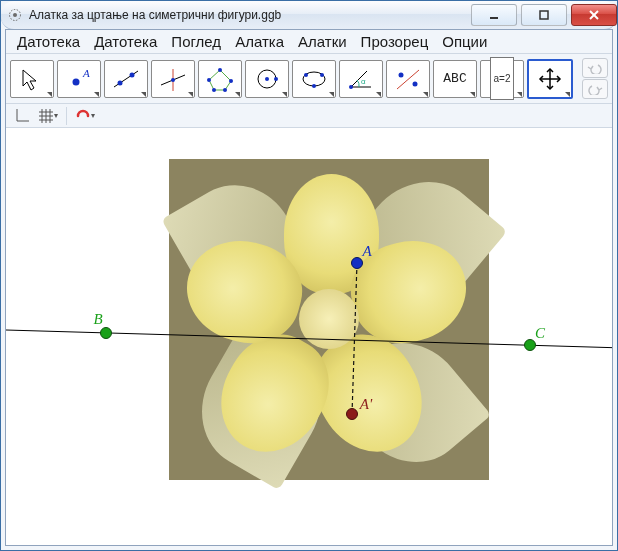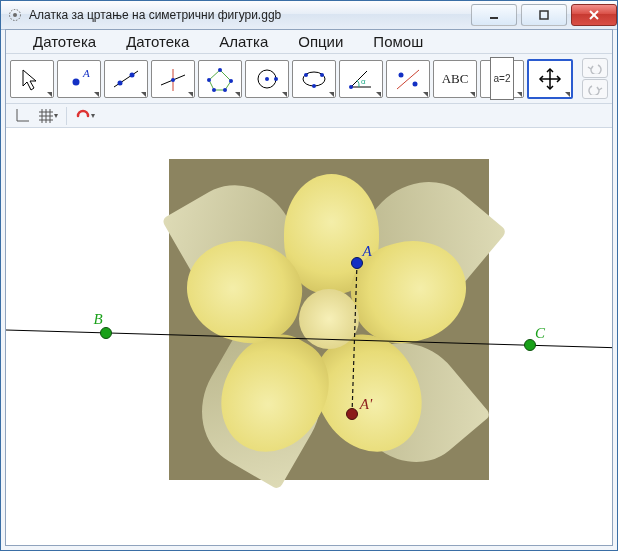--- a/index.html
+++ b/index.html
@@ -1,26 +1,26 @@
 <!DOCTYPE html>
 <html><head>
 <meta charset="utf-8">
 <style>
   html,body{margin:0;padding:0;font-family:Arial,Helvetica,sans-serif;font-size:13px;background:#d0e4f5;}
   .window{width:618px;height:551px;box-sizing:border-box;background:#f1f5fa;border:1px solid #3a6ea5;box-shadow:0 0 6px rgba(0,0,0,0.3);position:relative;overflow:hidden;}
   
-  .titlebar{height:28px;background:linear-gradient(to bottom,#fdfdfe,#e7eef7 45%,#d9e4f1 46%,#e7eef7);border-bottom:1px solid #a9bcd4;display:flex;align-items:center;padding:0 0 0 6px;position:relative;}
+  .titlebar{height:28px;background:linear-gradient(to bottom,#fdfdfe,#e7eef7 45%,#d9e4f1 46%,#e7eef7);border-bottom:1px solid #a9bcd4;display:flex;align-items:center;padding:0 0 0 6px;position:relative;border-radius:13px;}
   .titlebar .title{color:#222;font-size:12px;white-space:nowrap;overflow:hidden;text-overflow:ellipsis;flex:1;}
   .app-icon{width:16px;height:16px;margin-right:6px;display:inline-flex;align-items:center;justify-content:center;}
   .win-controls{display:flex;gap:0;margin-left:auto;}
   .win-btn{width:44px;height:20px;border:1px solid rgba(0,0,0,0.25);border-radius:3px;margin-left:4px;display:flex;align-items:center;justify-content:center;font-size:12px;color:#333;background:linear-gradient(to bottom,#f7fbff,#d9e8f7);cursor:default;}
   .win-btn.close{background:linear-gradient(to bottom,#f28f8b,#d94f46 45%,#c73a31 46%,#d94f46);color:#fff;border-color:#8b2e28;}
   
   .menubar{height:24px;background:#f1f5fa;border-bottom:1px solid #cfd8e3;display:flex;align-items:stretch;padding:0 4px;font-size:15px;color:#1a1a1a;}
-  .menu-item{padding:0 7px;display:flex;align-items:center;cursor:default;margin-left:16px;}
+  .menu-item{padding:0 7px;display:flex;align-items:center;cursor:default;}
   
   .toolbar{height:46px;background:#f1f5fa;border-bottom:1px solid #cfd8e3;display:flex;align-items:center;padding:2px 4px;gap:3px;}
   .tool{width:42px;height:36px;background:#fff;border:1px solid #8a8a8a;border-radius:2px;display:flex;align-items:center;justify-content:center;position:relative;cursor:default;}
   .tool svg{width:32px;height:28px;}
   .tool.selected{border:2px solid #2a5bd0;}
   .tool .dd{position:absolute;right:1px;bottom:0;width:0;height:0;border-left:5px solid transparent;border-top:5px solid #555;}
   
   .history{margin-left:auto;display:flex;flex-direction:column;gap:1px;}
   .hist-btn{width:24px;height:18px;border:1px solid #c6cbd2;border-radius:3px;background:#f7f8fa;display:flex;align-items:center;justify-content:center;color:#bcbfc4;cursor:default;}
   
@@ -73,27 +73,33 @@
 
   <div class="inner-frame">
     <div class="menubar">
       <div class="menu-item">
           <span>Датотека</span>
         </div>
       <div class="menu-item">
           <span>Датотека</span>
         </div>
       <div class="menu-item">
+          <span>Поглед</span>
+        </div>
+      <div class="menu-item">
           <span>Алатка</span>
         </div>
       <div class="menu-item">
+          <span>Алатки</span>
+        </div>
+      <div class="menu-item">
+          <span>Прозорец</span>
+        </div>
+      <div class="menu-item">
           <span>Опции</span>
-        </div>
-      <div class="menu-item">
-          <span>Помош</span>
         </div>
     </div>
 
     <div class="toolbar">
       <div class="tool">
           <svg viewBox="0 0 32 28">
             <path d="M7 5 L7 21 L11 17 L15 25 L18 23 L14 16 L20 16 Z" fill="#fff" stroke="#000" stroke-width="1"></path>
           </svg>
           <span class="dd"></span>
         </div>
@@ -159,21 +165,21 @@
         </div>
       <div class="tool">
           <svg viewBox="0 0 32 28">
             <line x1="5" y1="24" x2="27" y2="5" stroke="#c43"></line>
             <circle cx="9" cy="10" r="2.5" fill="#1330c4"></circle>
             <circle cx="23" cy="19" r="2.5" fill="#1330c4"></circle>
           </svg>
           <span class="dd"></span>
         </div>
       <div class="tool">
-          <span style="font-size:13px;font-family:Liberation Serif, serif;color:#222;">ABC</span>
+          <span style="font-size:13px;font-family:Liberation Mono, monospace;color:#222;">ABC</span>
           <span class="dd"></span>
         </div>
       <div class="tool">
           <span style="font-size:10px;border:1px solid #777;padding:15px 3px;color:#333;background:#fff;">a=2</span>
           <span class="dd"></span>
         </div>
       <div class="tool selected">
           <svg viewBox="0 0 32 28">
             <g stroke="#000" stroke-width="1.5" fill="none">
               <line x1="16" y1="4" x2="16" y2="24"></line>

